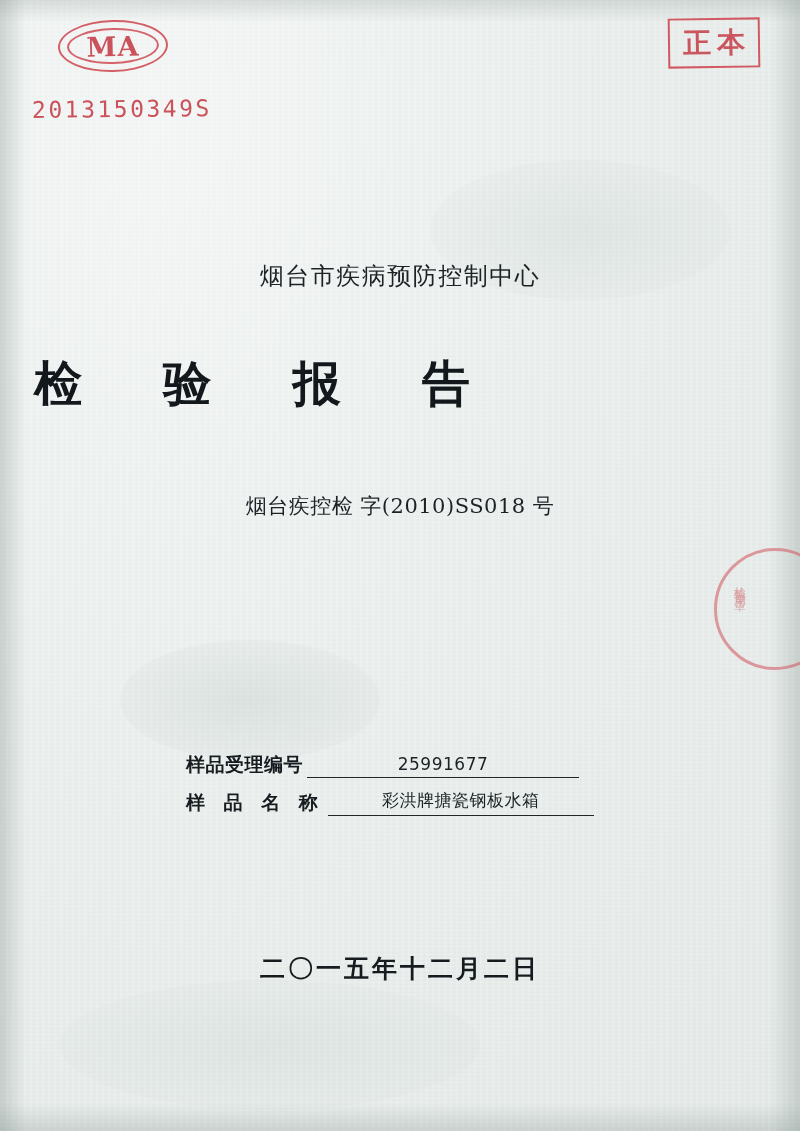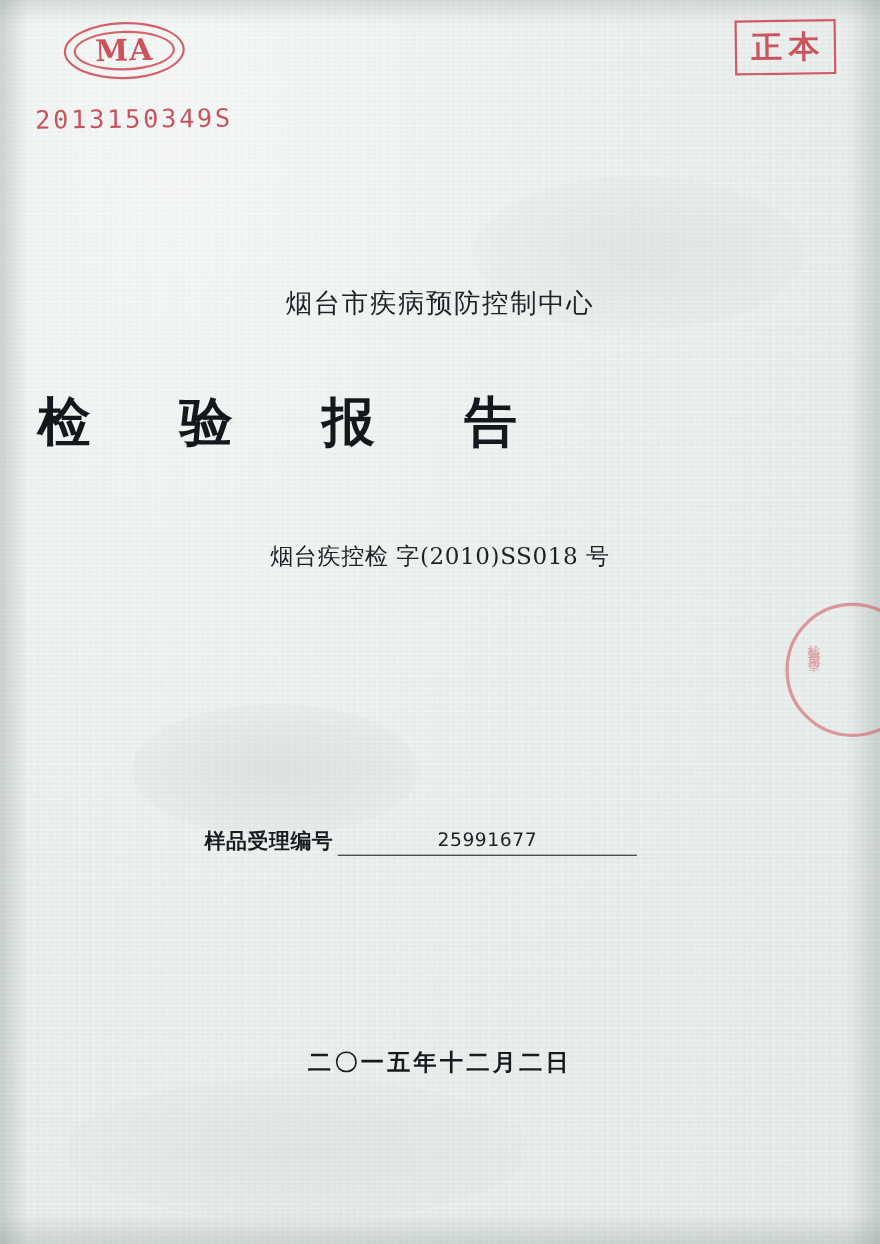--- a/index.html
+++ b/index.html
@@ -232,21 +232,21 @@
   .field-row.r2 .field-value { max-width: 266px; }
   .field-row.r3 .field-value { max-width: 272px; }
 
   .doc-date {
     position: absolute;
     top: 952px;
     left: 0;
     width: 100%;
     text-align: center;
     font-family: "DejaVu Sans", "Liberation Sans", sans-serif;
-    font-size: 21px;
+    font-size: 25px;
     font-weight: bold;
     color: #161b1f;
     letter-spacing: 3px;
   }
 
   
   .smudge {
     position: absolute;
     border-radius: 50%;
     pointer-events: none;
@@ -287,18 +287,22 @@
 
     <div class="doc-title">检 验 报 告</div>
 
     <div class="doc-number">烟台疾控检 字(2010)SS018 号</div>
 
     <div class="fields">
       <div class="field-row r1">
         <div class="field-label">样品受理编号</div>
         <div class="field-value">25991677</div>
       </div>
+      <div class="field-row r2">
+        <div class="field-label spaced">样 品 名 称</div>
+        <div class="field-value">彩洪牌搪瓷钢板水箱</div>
+      </div>
     </div>
 
     <div class="doc-date">二〇一五年十二月二日</div>
 
   </div>
 </div>
 
 </body></html>

